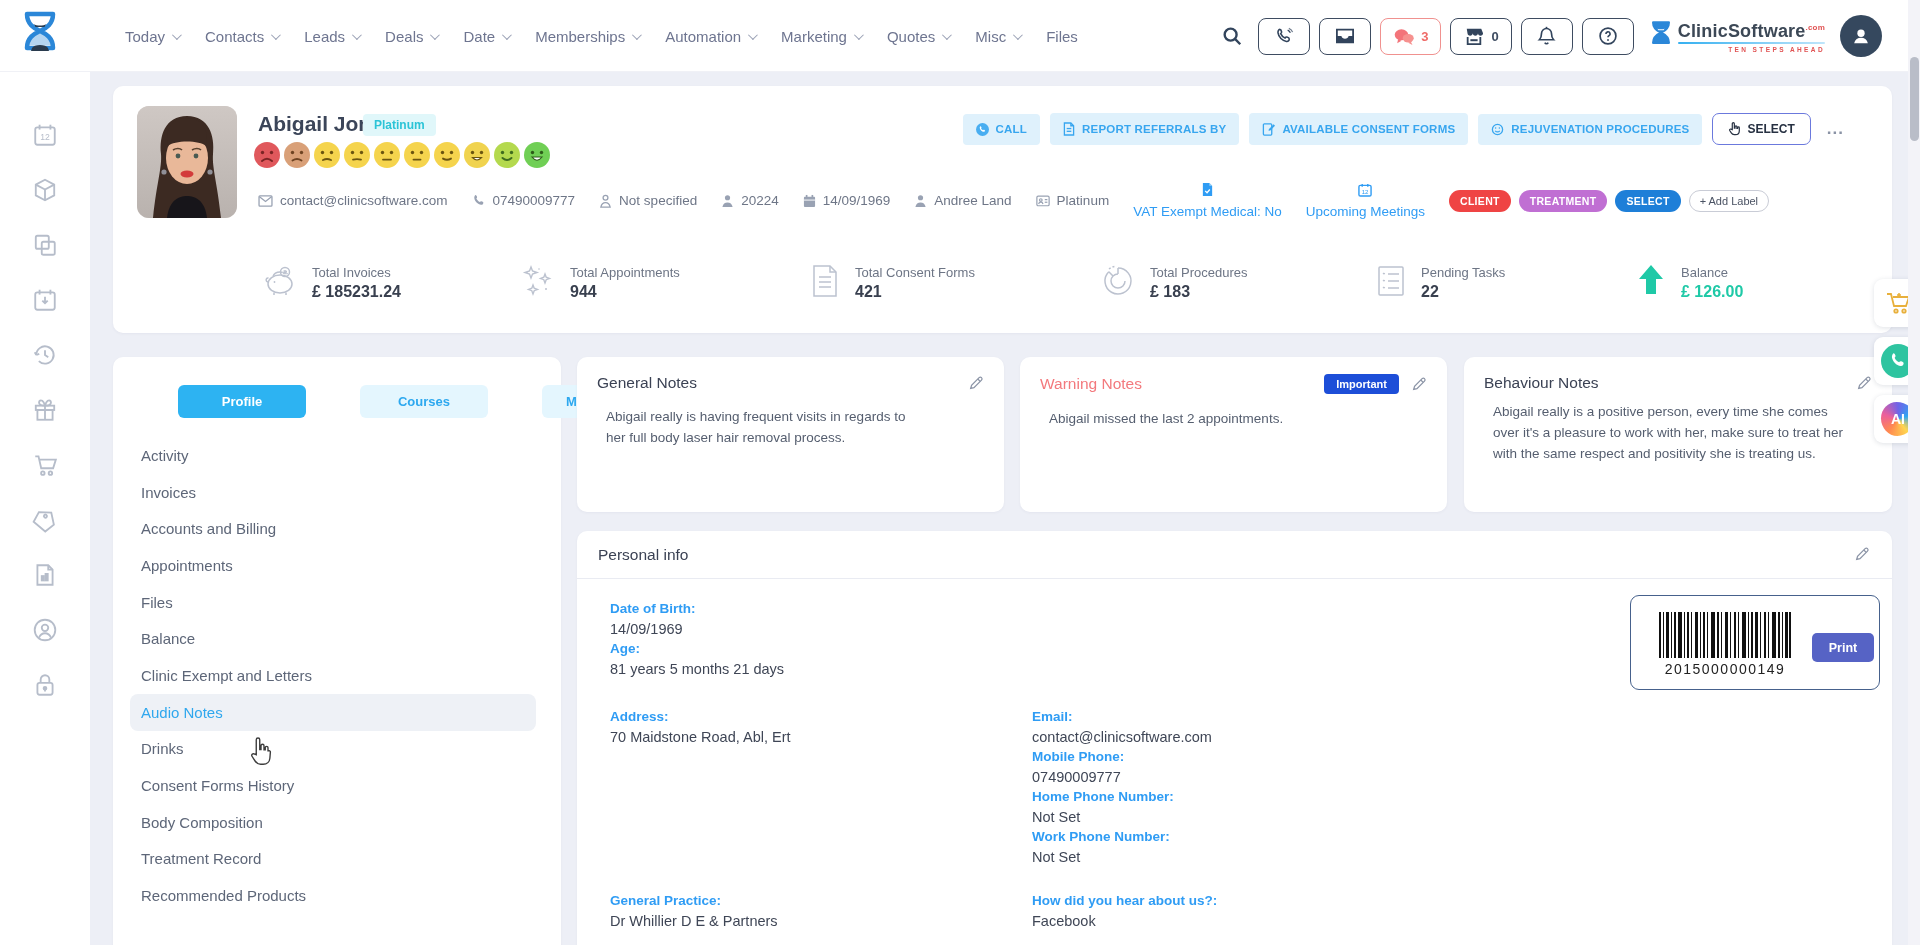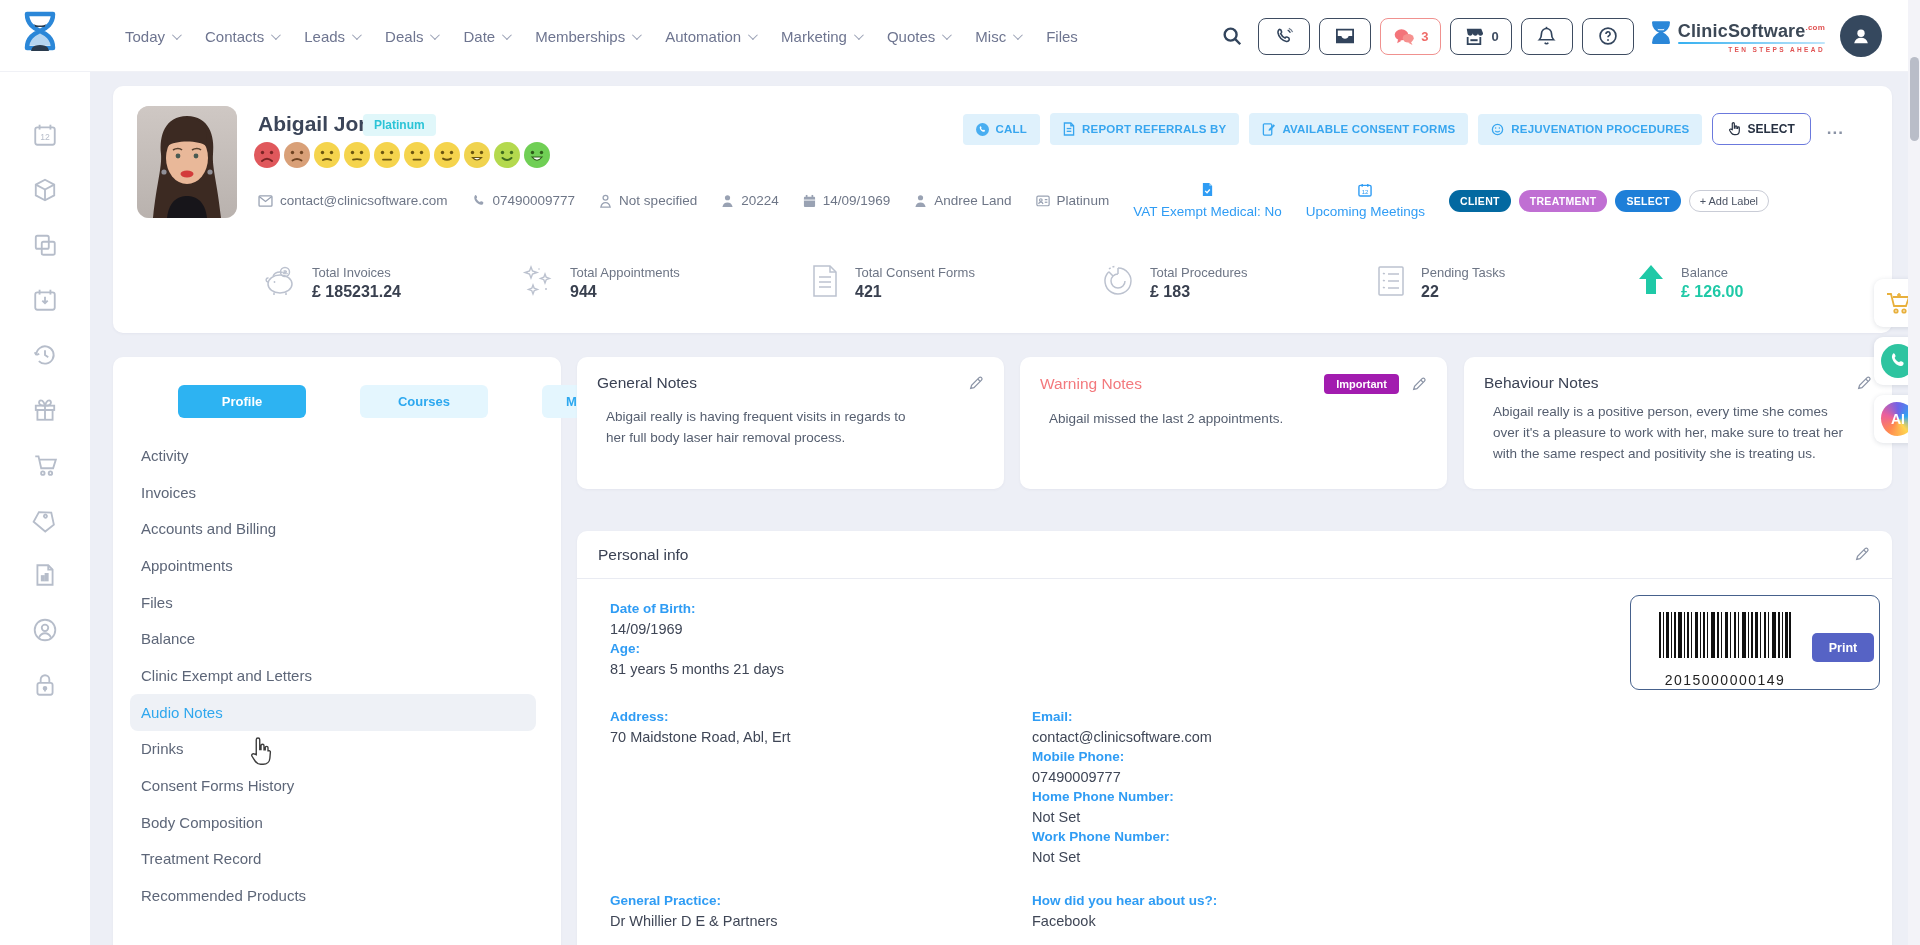--- a/index.html
+++ b/index.html
@@ -63,42 +63,42 @@
   
   .panel { left:113px; top:357px; width:448px; height:588px; border-radius:10px 10px 0 0; }
   .tabs { position:absolute; left:19px; top:28px; display:flex; gap:8px; }
   .tab { width:128px; height:33px; border-radius:6px; background:#e4f6fe; color:#2da8ef; font-size:13px; font-weight:bold; display:flex; align-items:center; justify-content:center; cursor:pointer;margin-left:46px; }
   .tab.active { background:#2db3f2; color:#fff; }
   .menu { position:absolute; left:0; top:80px; width:100%; }
   .menu-item { height:36.7px; display:flex; align-items:center; padding-left:28px; font-size:15px; color:#5d6678; cursor:pointer; }
   .menu-item.active { background:#eef1f6; border-radius:8px; margin:0 25px 0 17px; padding-left:11px; color:#2fa7ee; }
 
   
-  .note { height:132px; padding:17px 20px; }
+  .note { height:155px; padding:17px 20px; }
   .note-head { display:flex; align-items:center; }
   .note-title { font-size:15.5px; color:#3b4254; }
   .note-title.warn { color:#f3797d; }
   .note-body { margin-top:15px; padding-left:9px; font-size:13.5px; color:#555e6f; line-height:1.55; }
-  .imp-badge { background:#a21caf; color:#fff; font-size:11px; font-weight:bold; padding:4px 12px; border-radius:4px; margin-left:auto; cursor:default; }
+  .imp-badge { background:#1d4ed8; color:#fff; font-size:11px; font-weight:bold; padding:4px 12px; border-radius:4px; margin-left:auto; cursor:default; }
   .pencil { margin-left:auto; color:#8b94a6; cursor:pointer; display:flex; }
   .pencil.after-badge { margin-left:12px; }
 
   
   .info { left:577px; top:531px; width:1315px; height:480px; border-radius:10px 10px 0 0; }
   .info-title { position:absolute; left:21px; top:15px; font-size:15.5px; color:#3b4254; }
   .info-pencil { position:absolute; right:22px; top:15px; color:#8b94a6; cursor:pointer; }
   .info-divider { position:absolute; left:0; top:47px; width:100%; height:1px; background:#e9ebf2; }
   .field { position:absolute; display:flex; flex-direction:column; gap:5px; }
   .field .fl { font-size:13.5px; font-weight:bold; color:#2f9cf4; }
   .field .fv { font-size:14.5px; color:#3f4656; }
   .colL { left:33px; } .colR { left:455px; }
   .fy0 { top:70px; } .fy1 { top:110px; } .fy2 { top:178px; } .fy3 { top:362px; }
   .gy0 { top:178px; } .gy1 { top:218px; } .gy2 { top:258px; } .gy3 { top:298px; } .gy4 { top:362px; }
   .bc-box { position:absolute; left:1053px; top:64px; width:250px; height:95px; border:1px solid #46618c; border-radius:9px; background:#fff; }
-  .bc-num { position:absolute; left:12px; top:76px; width:164px; text-align:center; font-size:14px; color:#222; letter-spacing:1.5px; font-family:"Liberation Sans",sans-serif; }
+  .bc-num { position:absolute; left:12px; top:65px; width:164px; text-align:center; font-size:14px; color:#222; letter-spacing:1.5px; font-family:"Liberation Sans",sans-serif; }
   .print-btn { position:absolute; left:181px; top:37px; width:62px; height:29px; background:#5663c5; color:#fff; border:none; border-radius:5px; font-family:inherit; font-size:12.5px; font-weight:bold; cursor:pointer; }
 
   
   .floaters { position:absolute; left:1874px; top:279px; z-index:40; display:flex; flex-direction:column; gap:10px; }
   .float-btn { width:48px; height:48px; background:#fff; border-radius:9px; box-shadow:0 1px 5px rgba(50,60,90,.15); display:flex; align-items:center; justify-content:center; cursor:pointer; }
   .ai-blob { width:34px; height:34px; border-radius:46% 54% 52% 48%/48% 46% 54% 52%; background:conic-gradient(#6f63e8,#2ea6f2,#ffd54f,#ff8a50,#ec5f9b,#6f63e8); display:flex; align-items:center; justify-content:center; color:#fff; font-size:14px; font-weight:bold; }
   .wa-circle { width:34px; height:34px; border-radius:50%; background:#2ec4a0; display:flex; align-items:center; justify-content:center; }
 
   
   .scrollbar { position:absolute; right:0; top:0; width:12px; height:945px; background:#f3f3f8; z-index:50; }
@@ -453,21 +453,21 @@
       </div>
       <div class="c-item c-link">
         <svg width="14" height="14" viewBox="0 0 15 15" fill="none" stroke="currentColor" stroke-width="1.5">
             <rect x="1" y="2.5" width="13" height="11.5" rx="1.5"></rect>
             <line x1="4.5" y1="1" x2="4.5" y2="4"></line>
             <line x1="10.5" y1="1" x2="10.5" y2="4"></line>
             <text x="7.5" y="11.5" font-size="6.5" text-anchor="middle" fill="currentColor" stroke="none" font-family="Liberation Sans, sans-serif">12</text>
           </svg>
         <span>Upcoming Meetings</span>
       </div>
-      <span class="lbl-badge" style="background:#0369a1">CLIENT</span>
+      <span class="lbl-badge" style="background:#ef4444">CLIENT</span>
       <span class="lbl-badge" style="background:#c06fd3; margin-left:-16px">TREATMENT</span>
       <span class="lbl-badge" style="background:#1e7fd8; margin-left:-16px">SELECT</span>
       <button class="add-label" style="margin-left:-16px">+ Add Label</button>
     </div>
 
     <div class="actions">
       <button class="act-btn">
         <svg width="13" height="13" viewBox="0 0 16 16" fill="currentColor">
             <circle cx="8" cy="8" r="8" opacity=".9"></circle>
             <path d="M5.6 4c.5 0 1 .8 1.1 1.4.1.4-.2.8-.5 1 .4 1 1.4 2 2.4 2.4.2-.3.6-.6 1-.5.6.1 1.4.6 1.4 1.1 0 .9-.7 1.6-1.6 1.5-2.3-.3-4.5-2.5-4.8-4.8-.1-.9.5-2.1 1-2.1z" fill="#fff"></path>

